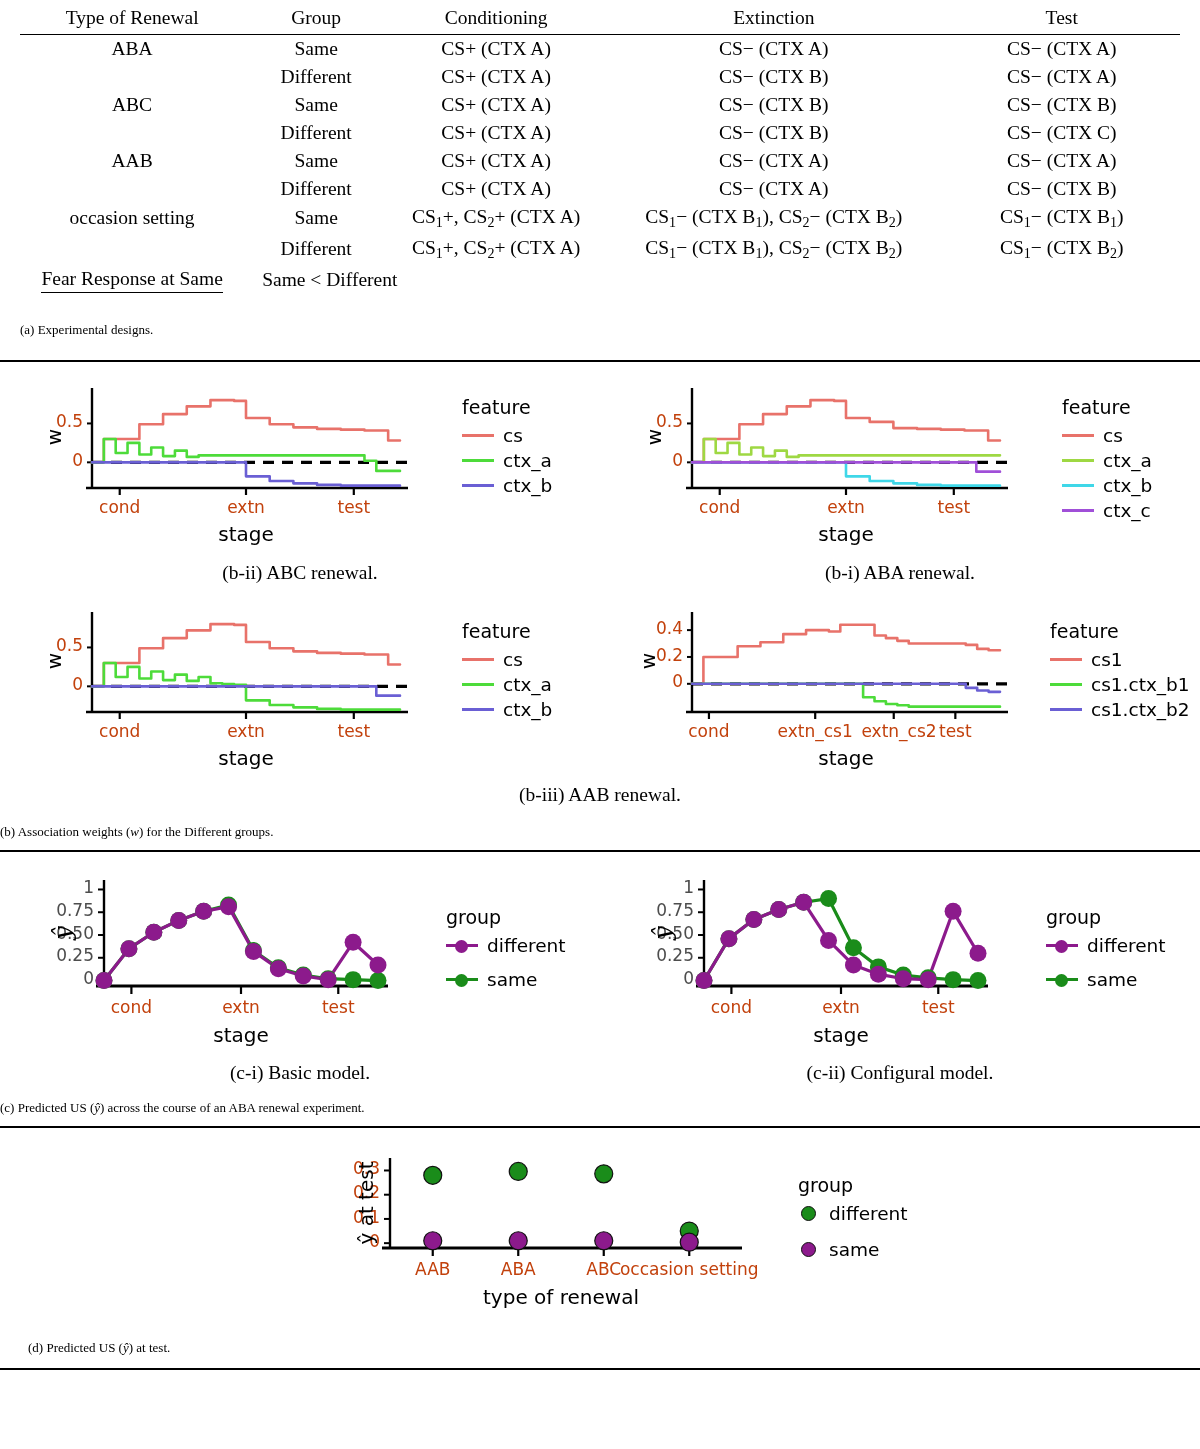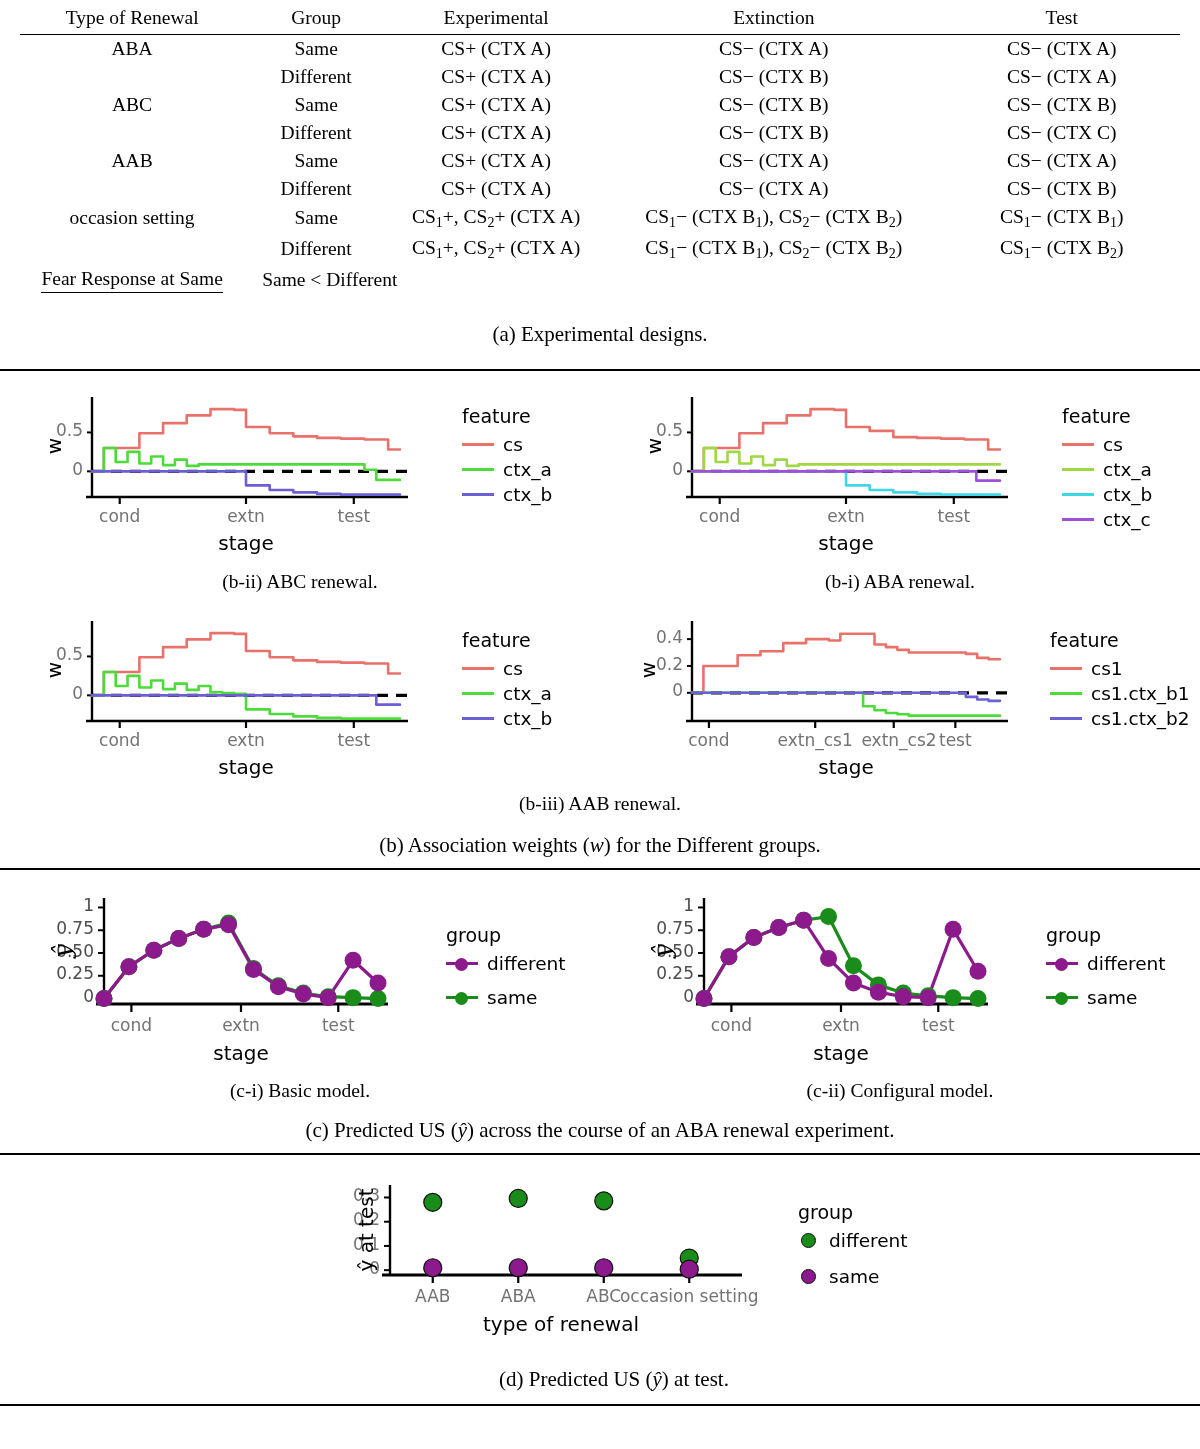--- a/index.html
+++ b/index.html
@@ -20,37 +20,37 @@
   table.designs thead th { padding-bottom:5px; }
   .rule-top td, .rule-top th { border-bottom:1.4px solid #000; }
   .col-type { width:218px; }
   .col-group { width:140px; }
   .col-cond { width:210px; }
   .col-extn { width:330px; }
   .col-test { width:230px; }
   .fr-cell { position:relative; }
   .fr-cell .ul { display:inline-block; border-bottom:1.4px solid #000; padding-bottom:2px; }
   sub { font-size:0.72em; vertical-align:-0.28em; }
-  .cap { text-align:center; font-size:21px; font-family:"Liberation Serif", serif; }
+  .cap { text-align:left; font-size:13px; font-family:"Liberation Serif", serif; }
   .cap i { font-style:italic; }
 
   
   .hr-thick { height:0; border-top:2.6px solid #000; margin:0 0 0 0; }
   .sect { position:relative; }
 
   
   .panel-row { display:flex; }
   .panel { flex:1 1 0; display:flex; align-items:flex-start; }
   .chartbox { position:relative; }
   .axis-ylabel {
     position:absolute; font-family:"DejaVu Sans", sans-serif; color:#000;
     transform:rotate(-90deg); transform-origin:center center; white-space:nowrap;
   }
   .axis-xlabel { position:absolute; font-family:"DejaVu Sans", sans-serif; text-align:center; }
-  .ticklab { position:absolute; font-family:"DejaVu Sans", sans-serif; color:#737373; white-space:nowrap; }
+  .ticklab { position:absolute; font-family:"DejaVu Sans", sans-serif; color:#c2410c; white-space:nowrap; }
   .legend { font-family:"DejaVu Sans", sans-serif; }
   .legend-title { font-size:19px; color:#000; margin-bottom:7px; }
   .legend-item { display:flex; align-items:center; margin-bottom:4px; }
   .legend-swatch-line { width:32px; height:0; border-top:3.4px solid #000; margin-right:9px; }
   .legend-swatch-dotline { width:32px; height:12px; position:relative; margin-right:9px; }
   .legend-swatch-dotline .ln { position:absolute; top:5px; left:0; width:32px; border-top:3.2px solid #000; }
   .legend-swatch-dotline .dt { position:absolute; top:1px; left:9px; width:13px; height:13px; border-radius:50%; }
   .legend-swatch-dot { width:20px; height:20px; margin-right:11px; display:flex; align-items:center; justify-content:center; }
   .legend-swatch-dot .dt { width:15px; height:15px; border-radius:50%; border:1.2px solid #111; }
   .legend-label { font-size:18.5px; color:#000; }
@@ -61,21 +61,21 @@
 <body>
 
 <div class="page">
 
   <div class="tbl-wrap">
     <table class="designs">
       <thead>
         <tr class="rule-top">
           <th class="col-type">Type of Renewal</th>
           <th class="col-group">Group</th>
-          <th class="col-cond">Experimental</th>
+          <th class="col-cond">Conditioning</th>
           <th class="col-extn">Extinction</th>
           <th class="col-test">Test</th>
         </tr>
       </thead>
       <tbody id="designs-body">
           <tr>
             <td>ABA</td>
             <td>Same</td>
             <td>CS+ (CTX A)</td>
             <td>CS− (CTX A)</td>

